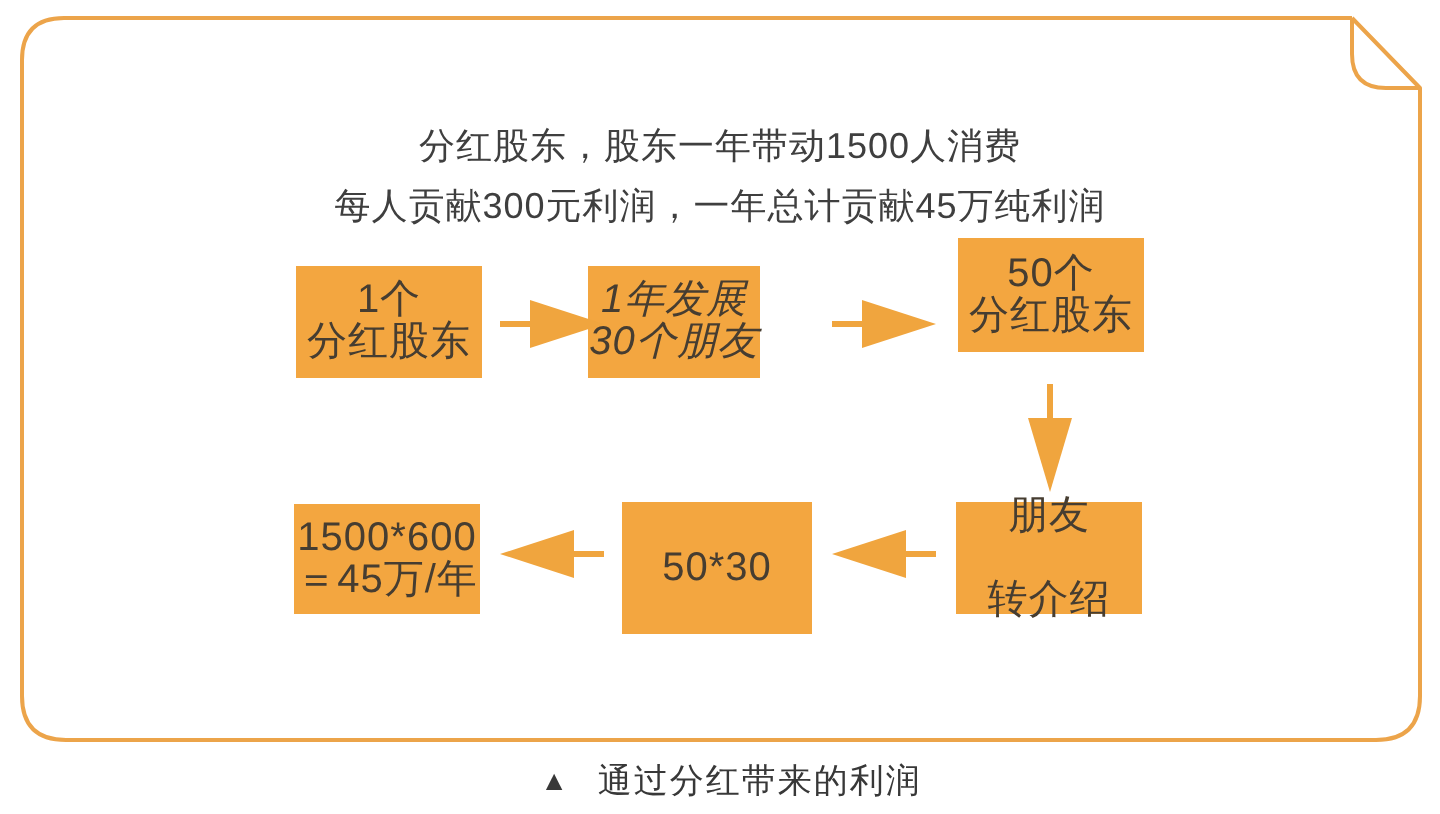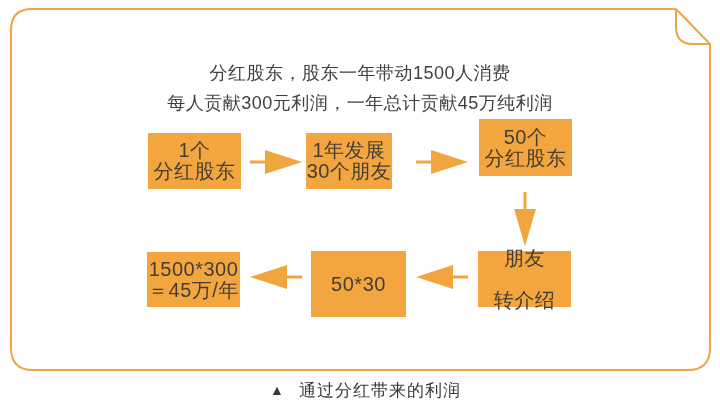--- a/index.html
+++ b/index.html
@@ -40,21 +40,21 @@
     flex-direction: column;
     align-items: center;
     justify-content: center;
     text-align: right;
     font-size: 20px;
     line-height: 21px;
     letter-spacing: 0.5px;
   }
 
   .b1 { left: 148px; top: 133px; width: 93px;  height: 56px; }
-  .b2 { left: 306px; top: 133px; width: 86px; height: 56px; }
+  .b2 { left: 294px; top: 133px; width: 86px; height: 56px; font-style: italic; }
   .b3 { left: 479px; top: 119px; width: 93px;  height: 57px; }
   .b4 { left: 478px; top: 251px; width: 93px;  height: 56px; gap: 21px; }
   .b5 { left: 311px; top: 251px; width: 95px;  height: 66px; }
   .b6 { left: 147px; top: 252px; width: 93px;  height: 55px; }
 
   .arrow { position: absolute; }
   .ar1 { left: 250px; top: 148px; }
   .ar2 { left: 416px; top: 148px; }
   .ad1 { left: 512px; top: 192px; }
   .al1 { left: 416px; top: 263px; }
@@ -106,21 +106,21 @@
   </div>
 
   <div class="box b4">
     <span>朋友</span>
     <span>转介绍</span>
   </div>
   <div class="box b5">
     <span>50*30</span>
   </div>
   <div class="box b6">
-    <span>1500*300</span>
+    <span>1500*600</span>
     <span>＝45万/年</span>
   </div>
 
   <svg class="arrow ar1" width="52" height="28" viewBox="0 0 52 28" aria-hidden="true">
     <rect x="0" y="12.5" width="20" height="3" fill="#f0a53e"></rect>
     <polygon points="15,2 52,14 15,26" fill="#f0a53e"></polygon>
   </svg>
   <svg class="arrow ar2" width="52" height="28" viewBox="0 0 52 28" aria-hidden="true">
     <rect x="0" y="12.5" width="20" height="3" fill="#f0a53e"></rect>
     <polygon points="15,2 52,14 15,26" fill="#f0a53e"></polygon>

